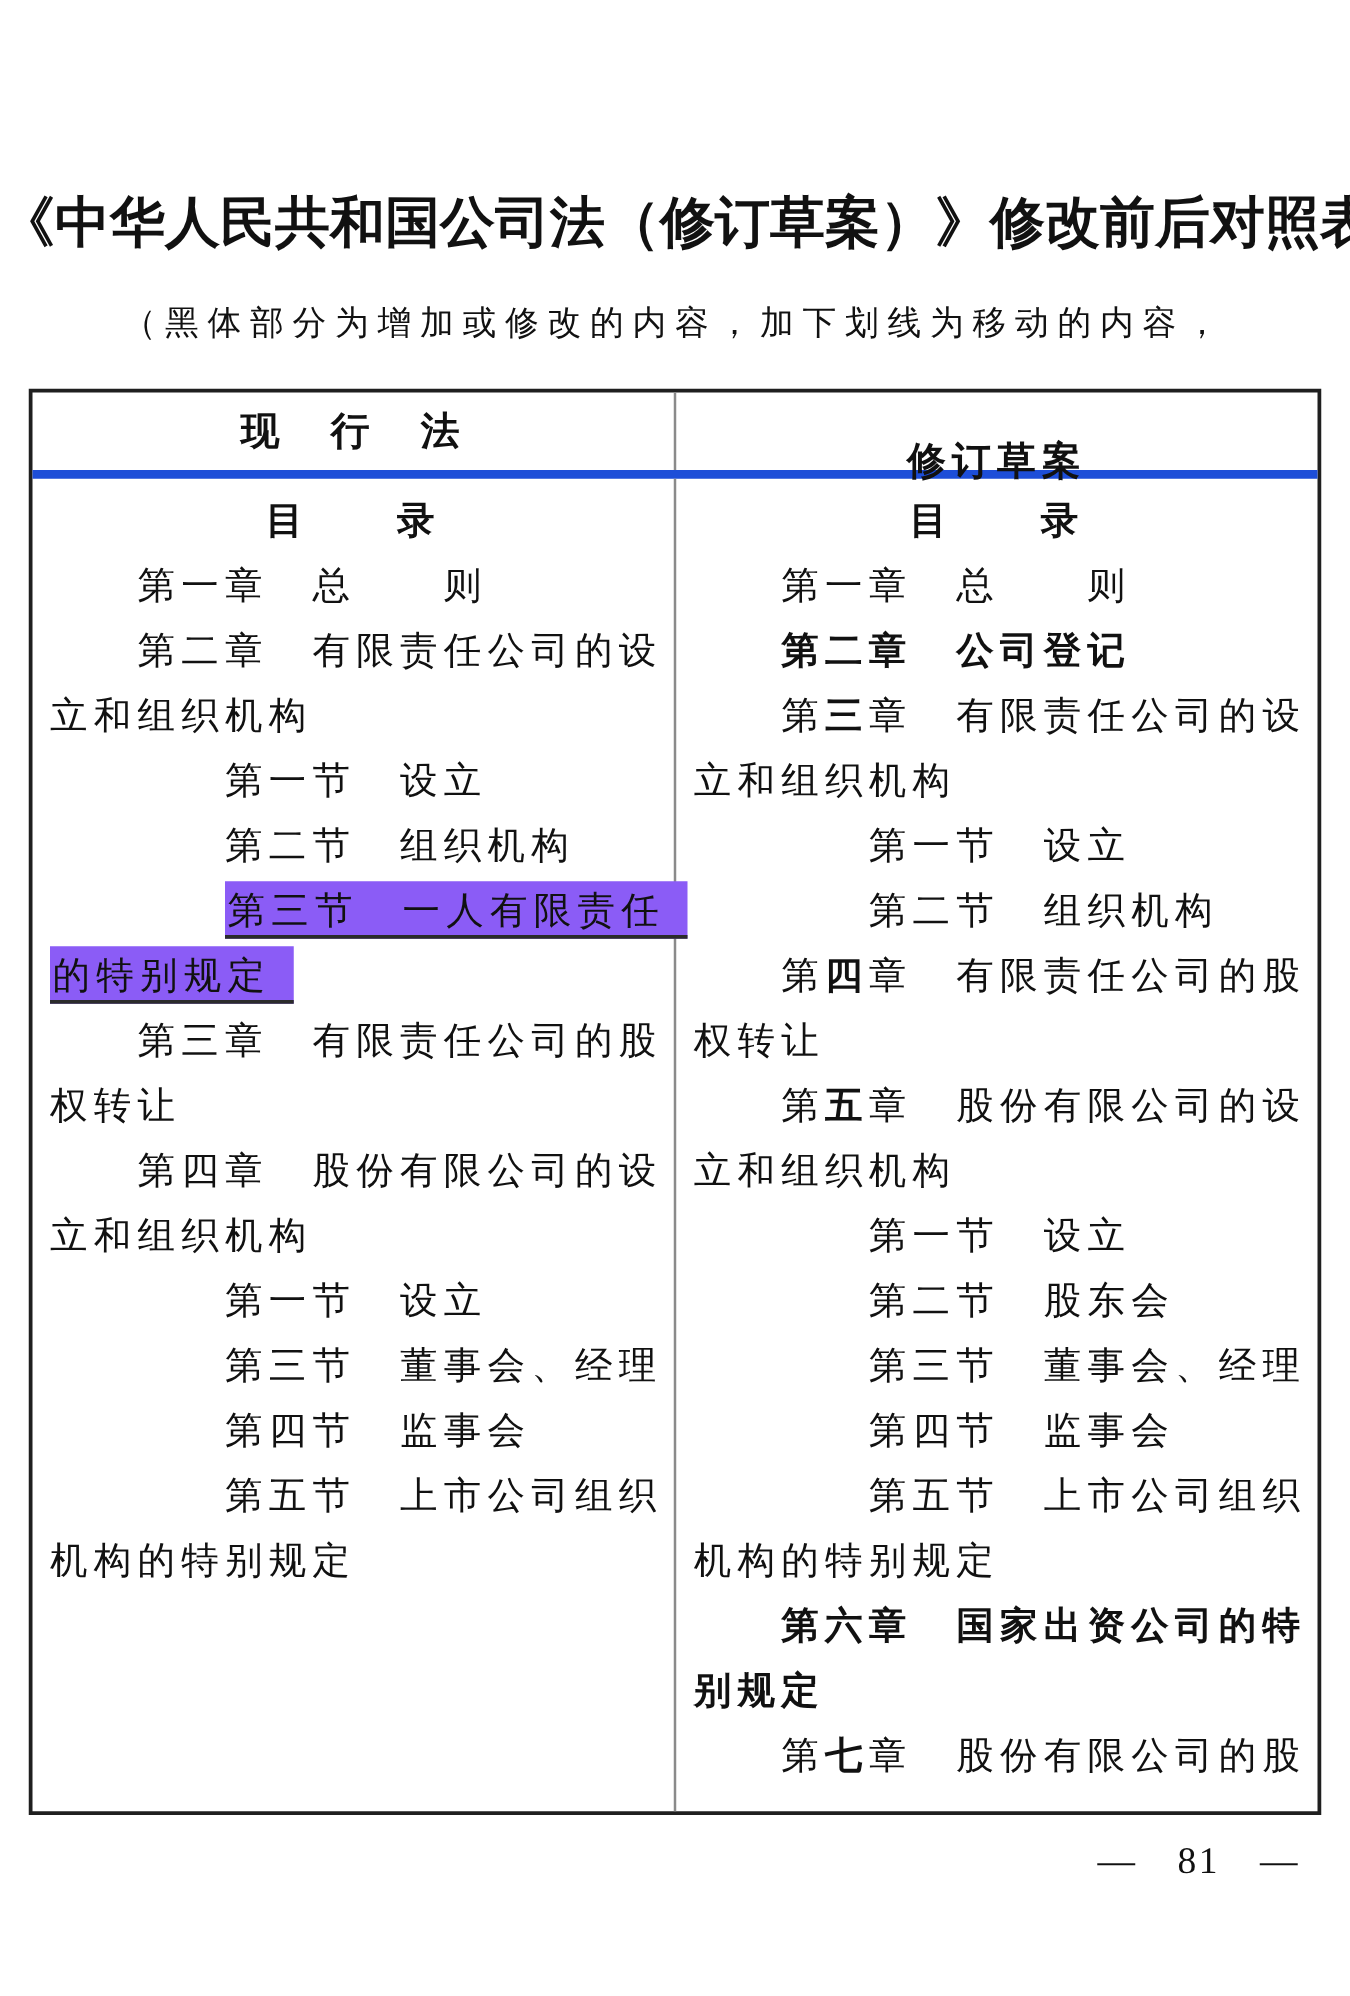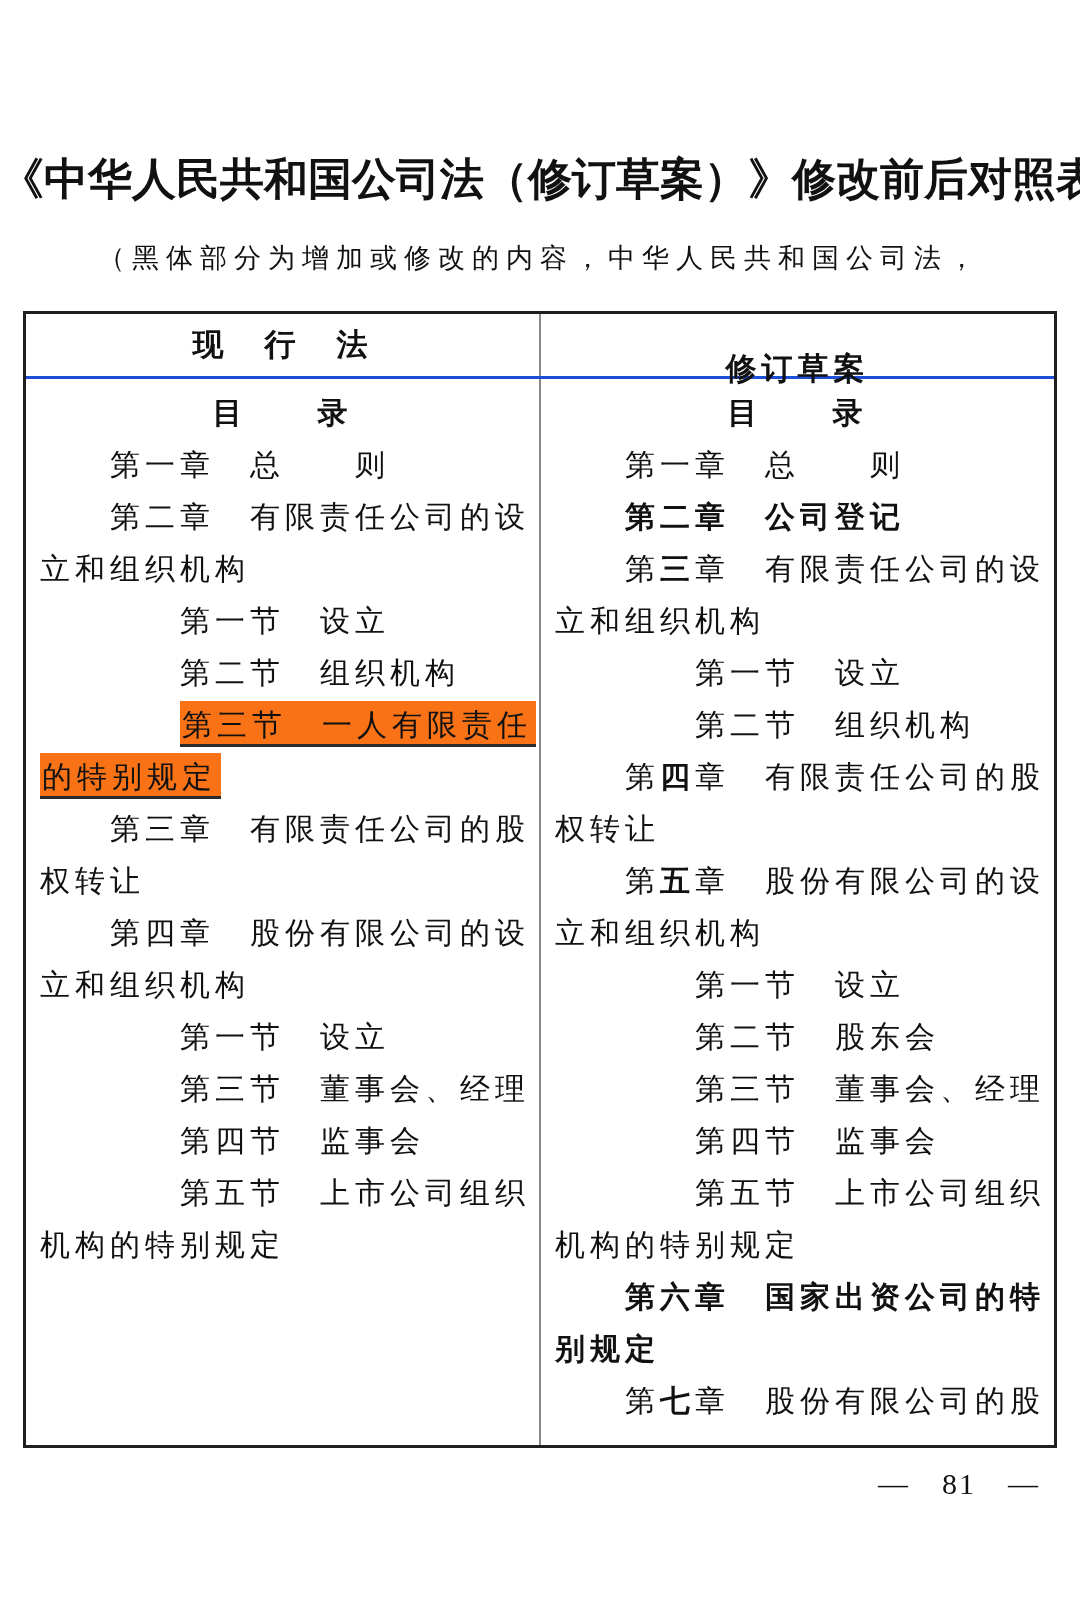--- a/index.html
+++ b/index.html
@@ -33,21 +33,21 @@
   }
   .subtitle.first { margin-top: 18px; }
   .cmp-table {
     margin: 20px 23px 0 23px;
     border: 3px solid #1f1f1f;
   }
   .thead {
     display: flex;
     height: 62px;
     align-items: flex-end;
-    border-bottom: 3px solid #1d4ed8;
+    border-bottom: 7px solid #1d4ed8;
   }
   .th {
     flex: 1 1 0;
     text-align: center;
     font-size: 31px;
     font-weight: 700;
     letter-spacing: 5px;
     white-space: nowrap;
   }
   .th.left { border-right: 2px solid #8a8a8a; align-self: stretch; line-height: 62px; }
@@ -69,40 +69,40 @@
   .line.chapter { padding-left: 70px; }
   .line.section { padding-left: 140px; }
   .line.flush   { padding-left: 0; }
   .line.center  { text-align: center; padding-left: 0; }
   .seg { color: #111111; }
   .seg.bold {
     font-weight: 700;
     font-family: "Liberation Sans", "DejaVu Sans", sans-serif;
   }
   .seg.del {
-    background: #f97316;
+    background: #8b5cf6;
     border-bottom: 3px solid #2b2b2b;
-    padding: 7px 4px 3px 2px;
+    padding: 7px 18px 3px 2px;
   }
   .pageno {
     margin: 16px 40px 0 0;
     text-align: right;
     font-size: 30px;
     letter-spacing: 2px;
     white-space: nowrap;
   }
 </style>
 </head>
 <body>
 
 <div>
 
   <h1 class="title">《中华人民共和国公司法（修订草案）》修改前后对照表</h1>
 
-  <div class="subtitle first">（黑体部分为增加或修改的内容，中华人民共和国公司法，</div>
+  <div class="subtitle first">（黑体部分为增加或修改的内容，加下划线为移动的内容，</div>
 
   <div class="cmp-table">
     <div class="thead">
       <div class="th left">现　行　法</div>
       <div class="th right">修订草案</div>
     </div>
     <div class="tbody">
       <div class="col left">
           <div class="line center"><span class="seg bold">目　　录</span></div>
           <div class="line chapter"><span class="seg">第一章　总　　则</span></div>

